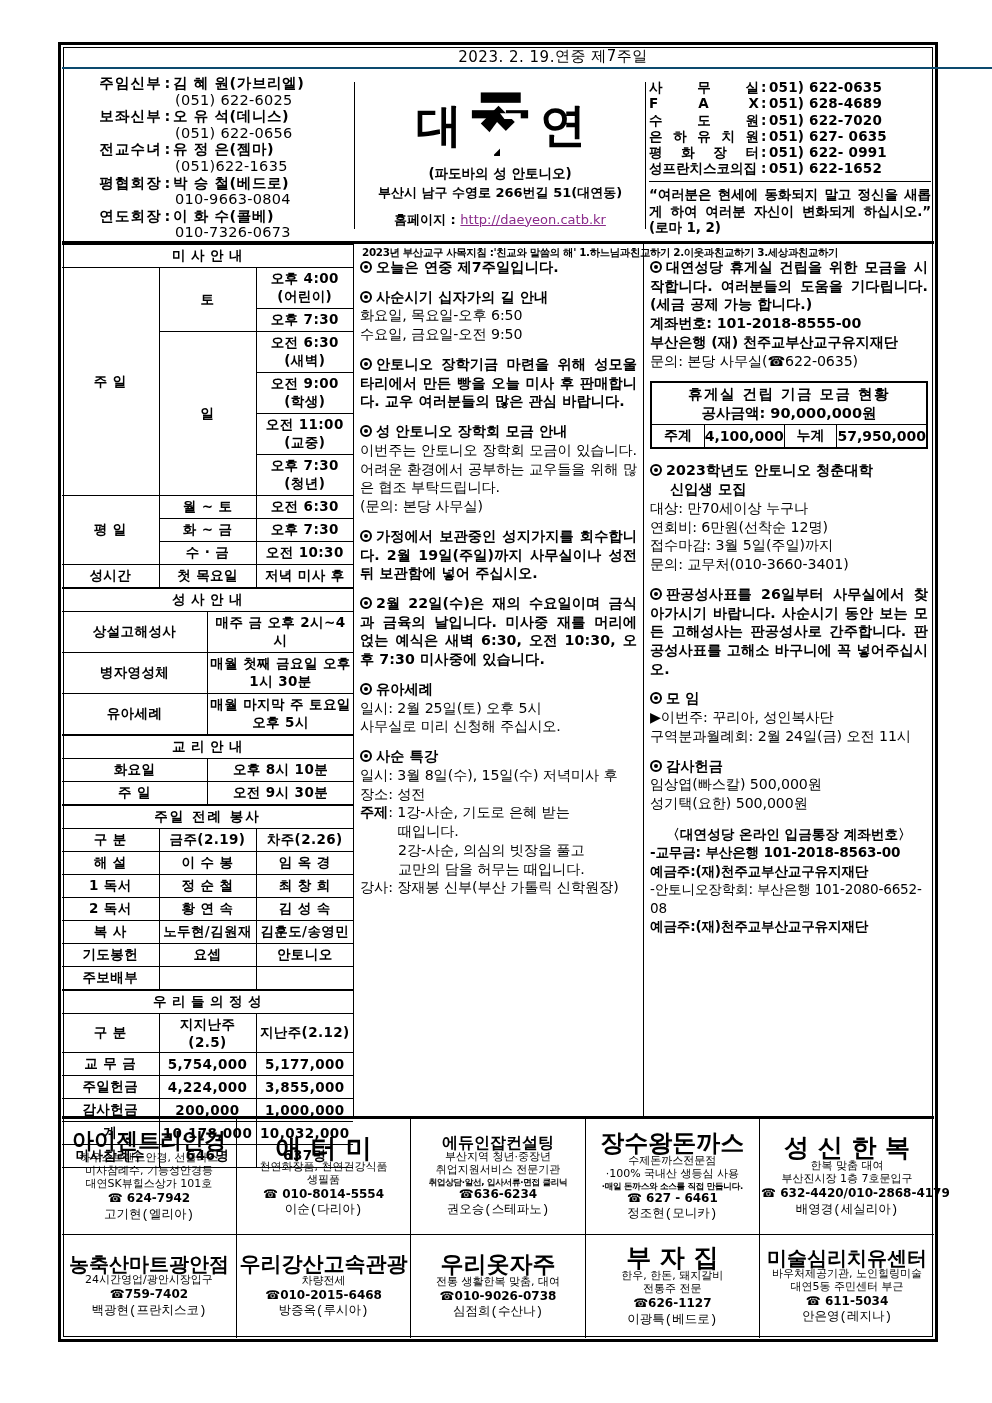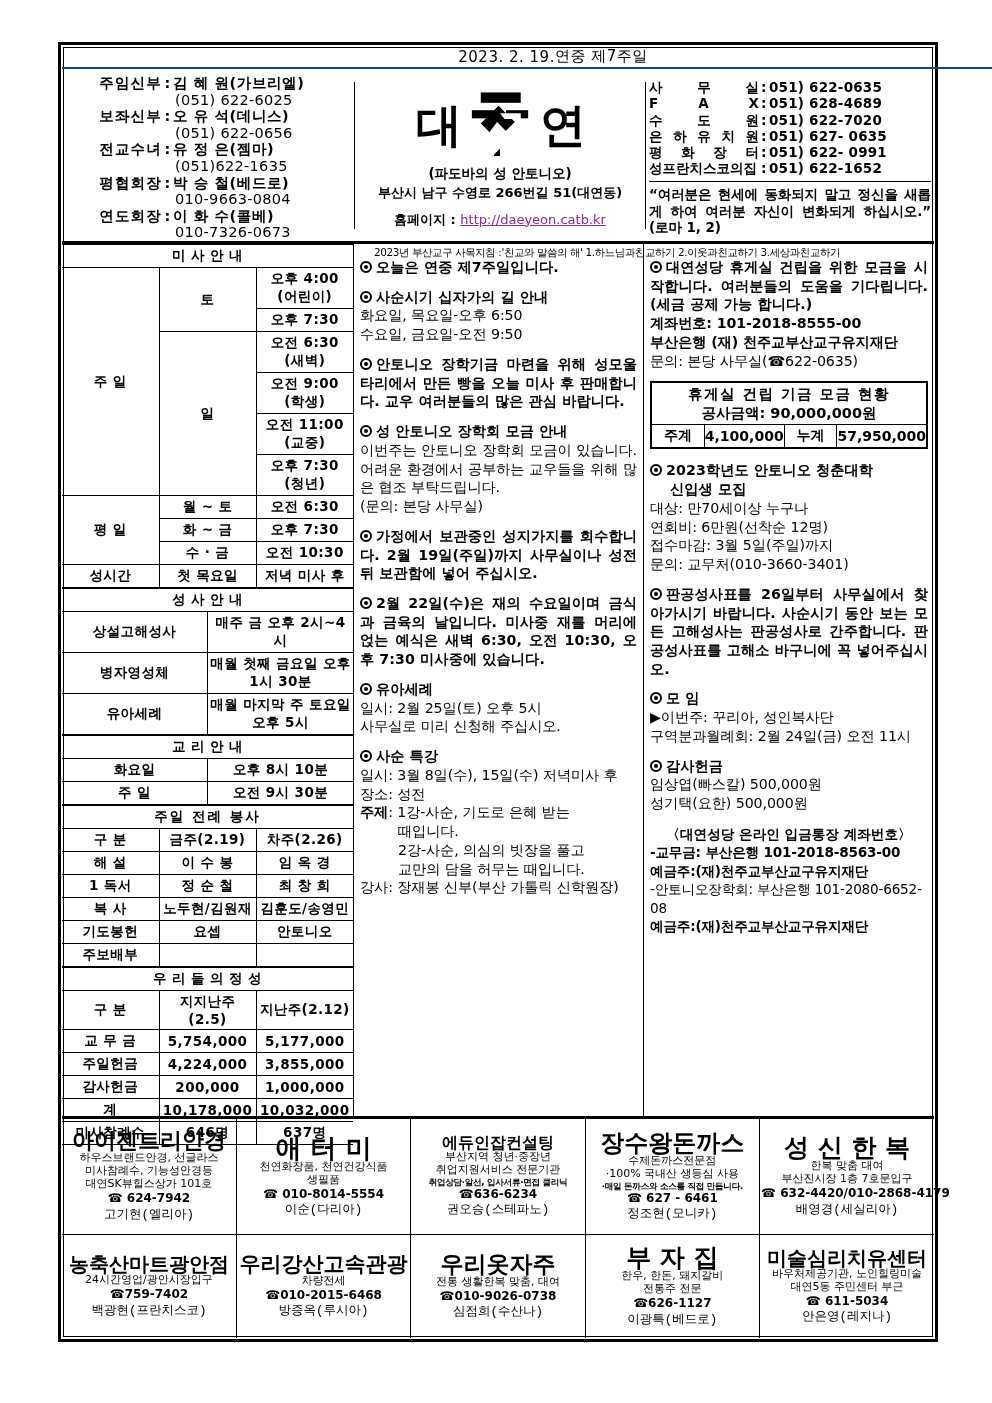--- a/index.html
+++ b/index.html
@@ -224,25 +224,25 @@
     font-size: 13px;
     letter-spacing: 0px;
   }
   td.small { font-size: 12.5px; letter-spacing: -0.2px; }
   td.leftpad { text-align: left; padding-left: 10px; font-size: 13.5px; }
   td.num { font-size: 13.5px; letter-spacing: 0px; }
 
   
   .diocese-line {
     position: absolute;
-    left: 372px;
+    left: 360px;
     top: 246px;
     width: 574px;
     font-size: 10.4px;
-    font-weight: normal;
+    font-weight: bold;
     letter-spacing: -0.35px;
     white-space: nowrap;
     padding-left: 2px;
     box-sizing: border-box;
   }
   .ann {
     font-size: 14.2px;
     line-height: 1.32;
     margin-bottom: 11px;
   }
@@ -592,20 +592,25 @@
               <td class="lcell">해 설</td>
               <td class="small">이 수 봉</td>
               <td class="rcell small">임 옥 경</td>
             </tr>
             <tr>
               <td class="lcell">1 독서</td>
               <td class="small">정 순 철</td>
               <td class="rcell small">최 창 희</td>
             </tr>
             <tr>
+              <td class="lcell">2 독서</td>
+              <td class="small">황 연 속</td>
+              <td class="rcell small">김 성 속</td>
+            </tr>
+            <tr>
               <td class="lcell">복  사</td>
               <td class="small">노두현/김원재</td>
               <td class="rcell small">김훈도/송영민</td>
             </tr>
             <tr>
               <td class="lcell">기도봉헌</td>
               <td class="small">요셉</td>
               <td class="rcell small">안토니오</td>
             </tr>
             <tr>

